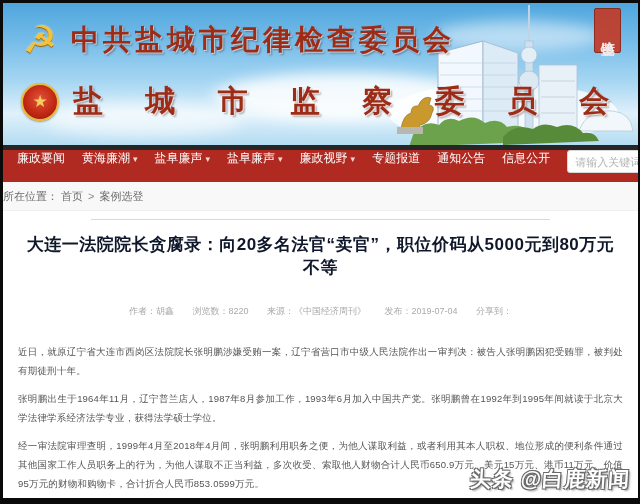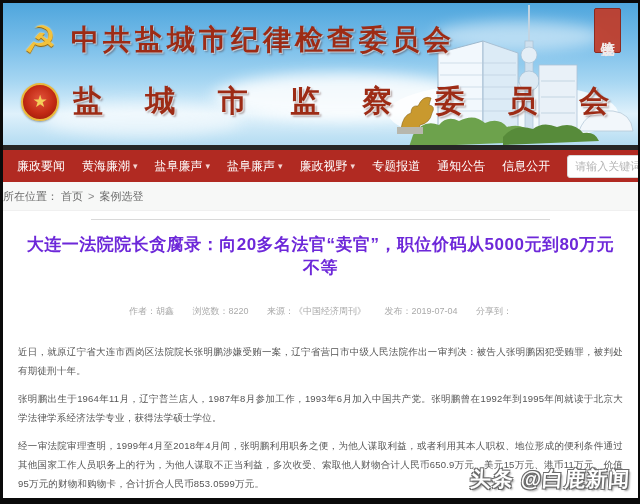--- a/index.html
+++ b/index.html
@@ -34,41 +34,41 @@
 
   .seal { position:absolute; top:5px; right:17px; width:27px; height:45px;
     background:#c23b28; border:1px solid #8e1f10; border-radius:2px; opacity:.92;
     color:#fbeeea; font-size:14px; font-weight:bold; line-height:1.4;
     display:flex; align-items:center; justify-content:center; text-align:center;
     writing-mode:vertical-rl; text-orientation:upright; letter-spacing:2px; }
 
   
   .dark-strip { width:100%; height:5px; background:#262626; }
   .navbar { position:relative; width:100%; height:32px; background:#b12a22;
-    display:flex; align-items:center; padding:0 10px 0 14px; }
+    display:flex; align-items:flex-start; padding:0 10px 0 14px; }
   .nav-item { color:#ffffff; font-size:12px; margin-right:17px; white-space:nowrap;
     cursor:pointer; display:flex; align-items:center; }
   .nav-caret { font-size:9px; margin-left:3px; color:#f3d7d4; }
   .nav-search { margin-left:auto; width:136px; height:23px; background:#ffffff;
     border:1px solid #d8d8d8; border-radius:3px; font-size:11px; padding:0 7px;
     color:#444; }
   .nav-search::placeholder { color:#b5b5b5; }
 
   
   .breadcrumb { width:100%; height:29px; background:#f7f8f7; display:flex;
     align-items:center; font-size:11px; color:#6d6d6d;
     border-bottom:1px solid #f0f0f0; }
   .breadcrumb .crumb-link { color:#6d6d6d; cursor:pointer; margin:0 3px; }
   .breadcrumb .crumb-sep { margin:0 2px; color:#8a8a8a; }
 
   
   .article { position:relative; width:100%; padding:0 15px; background:#fff; }
   .title-divider { width:76%; margin:8px auto 0 auto; border-top:1px solid #d9d9d9; }
   .article-title { margin-top:13px; text-align:center; font-size:17px; font-weight:bold;
-    color:#6d28d9; letter-spacing:.5px; }
+    color:#0f172a; letter-spacing:.5px; }
   .article-meta { margin-top:26px; text-align:center; font-size:9px; color:#aaaaaa; }
   .meta-item { margin:0 8px; white-space:nowrap; }
   .article-body { margin-top:24px; }
   .article-body p { font-size:9.5px; line-height:19px; color:#545454;
     text-align:justify; margin-bottom:9px; letter-spacing:.2px; }
 
   
   .watermark { position:absolute; right:8px; bottom:5px; font-size:21px; font-weight:bold;
     color:#ffffff; letter-spacing:1px; transform:skewX(-4deg);
     text-shadow:-1px -1px 0 #6a6a6a, 1px -1px 0 #6a6a6a, -1px 1px 0 #6a6a6a,

